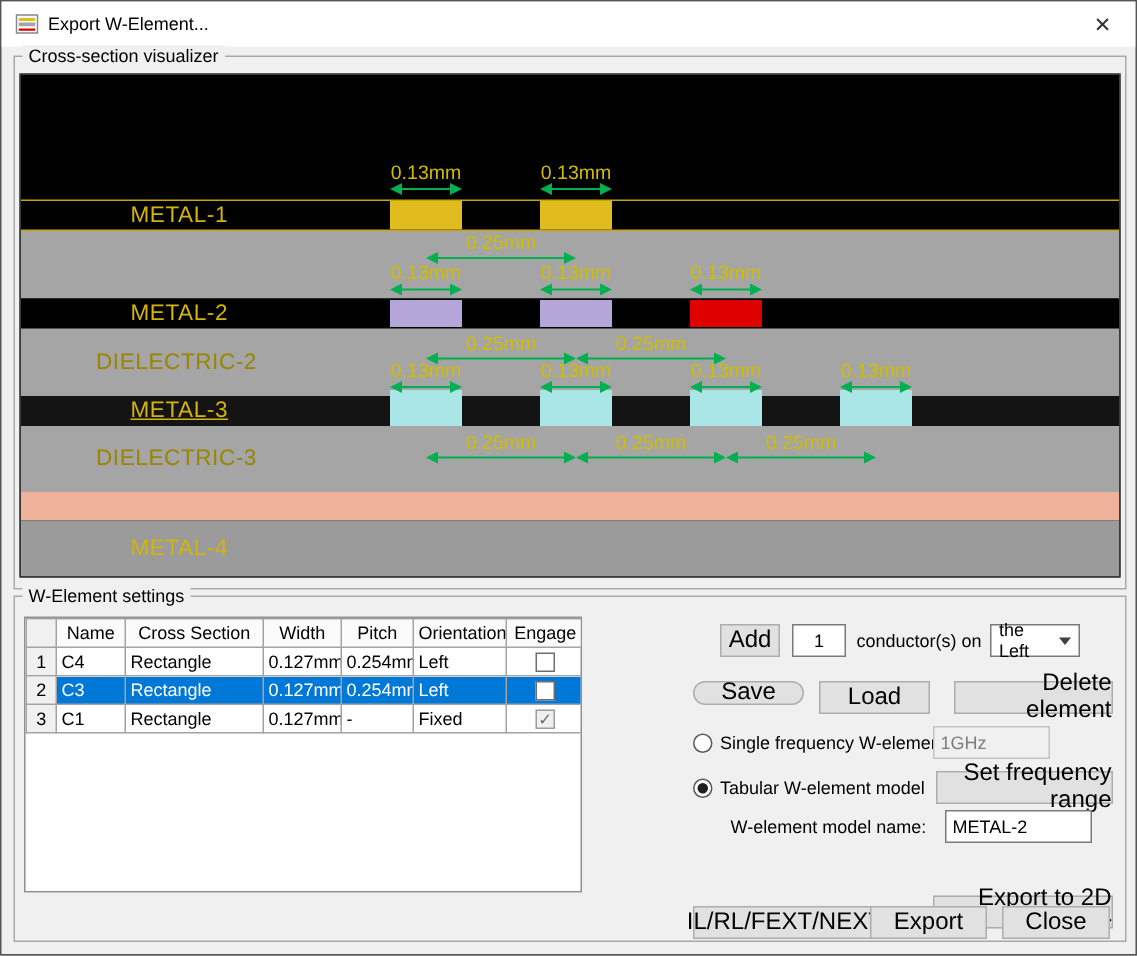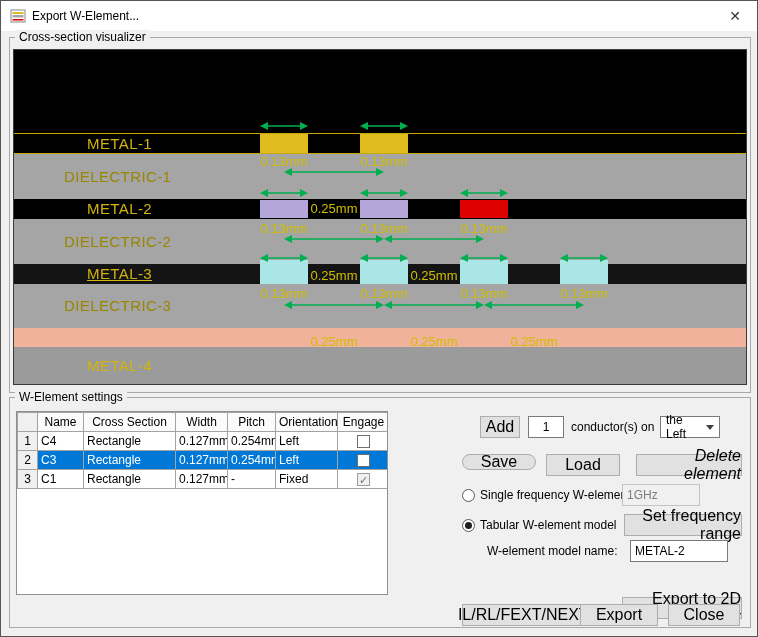--- a/index.html
+++ b/index.html
@@ -14,21 +14,21 @@
   .groupbox { position: absolute; border: 1px solid #a9a9a9; }
   .gb-label { position: absolute; top: -8px; left: 5px; background: #f0f0f0; padding: 0 4px; line-height: 14px; white-space: nowrap; }
   .gb-visualizer { left: 8px; top: 36px; width: 742px; height: 356px; }
   .gb-settings { left: 8px; top: 396px; width: 742px; height: 231px; }
 
   .canvas { position: absolute; left: 3px; top: 11px; width: 734px; height: 336px; background: #000; border: 1px solid #3a3a3a; overflow: hidden; }
   .layer { position: absolute; left: 0; width: 100%; }
   .layer-label { position: absolute; font-size: 15px; letter-spacing: 0.4px; line-height: 18px; white-space: nowrap; }
   .conductor { position: absolute; }
   .dim-svg { position: absolute; left: 0; top: 0; }
-  .dim-text { position: absolute; transform: translateX(-50%); font-size: 13px; line-height: 14px; white-space: nowrap; margin-top: 47px; }
+  .dim-text { position: absolute; transform: translateX(-50%); font-size: 13px; line-height: 14px; white-space: nowrap; }
 
   .table-wrap { position: absolute; left: 6px; top: 13px; width: 372px; height: 184px; background: #fff; border: 1px solid #8f8f8f; overflow: hidden; }
   table.grid { width: 100%; border-collapse: collapse; table-layout: fixed; }
   .grid th, .grid td { border: 1px solid #a3a3a3; height: 19px; padding: 0 3px; font-weight: normal; white-space: nowrap; overflow: hidden; font-size: 12px; }
   .grid th { text-align: center; background: #fbfbfb; }
   .grid td { text-align: left; }
   td.rownum, th.corner { background: #f0f0f0; text-align: center; }
   tr.sel td { background: #0078d7; color: #fff; }
   tr.sel td.rownum { background: #f0f0f0; color: #000; }
   td.engage-cell { text-align: center; }
@@ -66,21 +66,20 @@
     </div>
   </div>
 
   <div class="groupbox gb-visualizer">
     <span class="gb-label">Cross-section visualizer</span>
     <div class="canvas">
         <div class="layer" style="top: 0px; height: 83px; background: rgb(0, 0, 0);"></div>
         <div class="layer" style="top: 83px; height: 21px; background: rgb(0, 0, 0); border-top: 1px solid rgb(200, 166, 0); border-bottom: 1px solid rgb(200, 166, 0);"></div>
         <div class="layer-label" style="left: 73px; top: 85px; color: rgb(210, 180, 10);">METAL-1</div>
         <div class="layer" style="top: 104px; height: 45px; background: rgb(165, 165, 165);"></div>
-        <div class="layer-label" style="left: 50px; top: 118px; color: rgb(153, 133, 0);">DIELECTRIC-1</div>
         <div class="layer" style="top: 149px; height: 20px; background: rgb(0, 0, 0);"></div>
         <div class="layer-label" style="left: 73px; top: 150px; color: rgb(210, 180, 10);">METAL-2</div>
         <div class="layer" style="top: 169px; height: 45px; background: rgb(165, 165, 165);"></div>
         <div class="layer-label" style="left: 50px; top: 183px; color: rgb(153, 133, 0);">DIELECTRIC-2</div>
         <div class="layer" style="top: 214px; height: 20px; background: rgb(20, 20, 20);"></div>
         <div class="layer-label" style="left: 73px; top: 215px; color: rgb(210, 180, 10); text-decoration: underline;">METAL-3</div>
         <div class="layer" style="top: 234px; height: 44px; background: rgb(165, 165, 165);"></div>
         <div class="layer-label" style="left: 50px; top: 247px; color: rgb(153, 133, 0);">DIELECTRIC-3</div>
         <div class="layer" style="top: 278px; height: 19px; background: rgb(241, 178, 156);"></div>
         <div class="layer" style="top: 297px; height: 37px; background: rgb(155, 155, 155);"></div>
@@ -219,21 +218,21 @@
     <button class="btn" style="left:470px; top:18px; width:40px; height:22px;">Add</button>
     <input class="tb center" style="left: 518px; top: 18px; width: 36px; height: 22px;" value="1">
     <span class="static" style="left:561px; top:22px;">conductor(s) on</span>
     <div class="combo" style="left:650px; top:18px; width:60px; height:22px;">
       <span>the Left</span>
       <span class="combo-arrow"></span>
     </div>
 
     <button class="btn" style="left:452px; top:56px; width:74px; height:16px;border-radius:10px;">Save</button>
     <button class="btn" style="left:536px; top:56px; width:74px; height:22px;">Load</button>
-    <button class="btn" style="left:626px; top:56px; width:106px; height:22px;font-style:italic;">Delete element</button>
+    <button class="btn" style="left:626px; top:56px; width:106px; height:22px;">Delete element</button>
 
     <div class="radio-row" style="left:452px; top:86px; height:22px;">
       <span class="radio"></span>
       <span>Single frequency W-element model</span>
     </div>
     <input class="tb" style="left: 612px; top: 86px; width: 78px; height: 22px;" disabled="" value="1GHz">
 
     <div class="radio-row" style="left:452px; top:116px; height:22px;">
       <span class="radio checked"></span>
       <span>Tabular W-element model</span>

